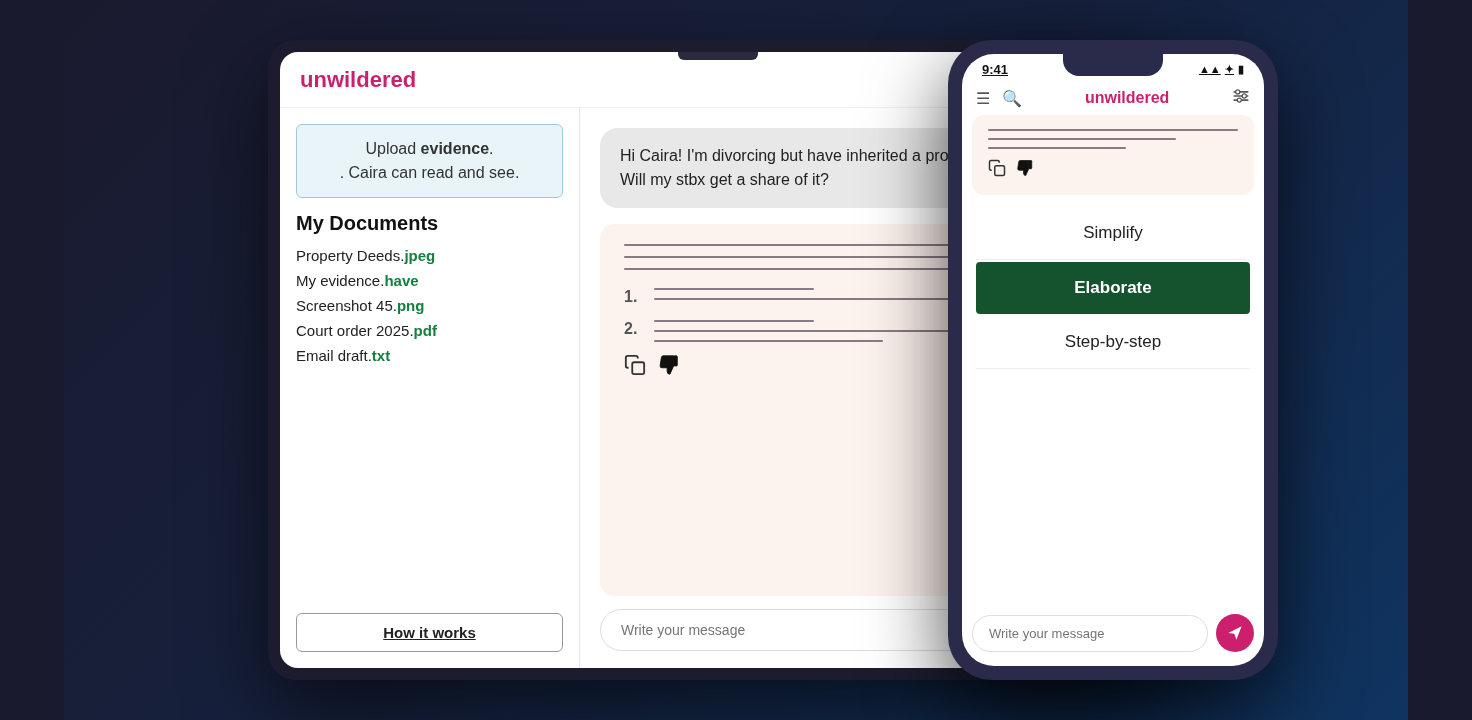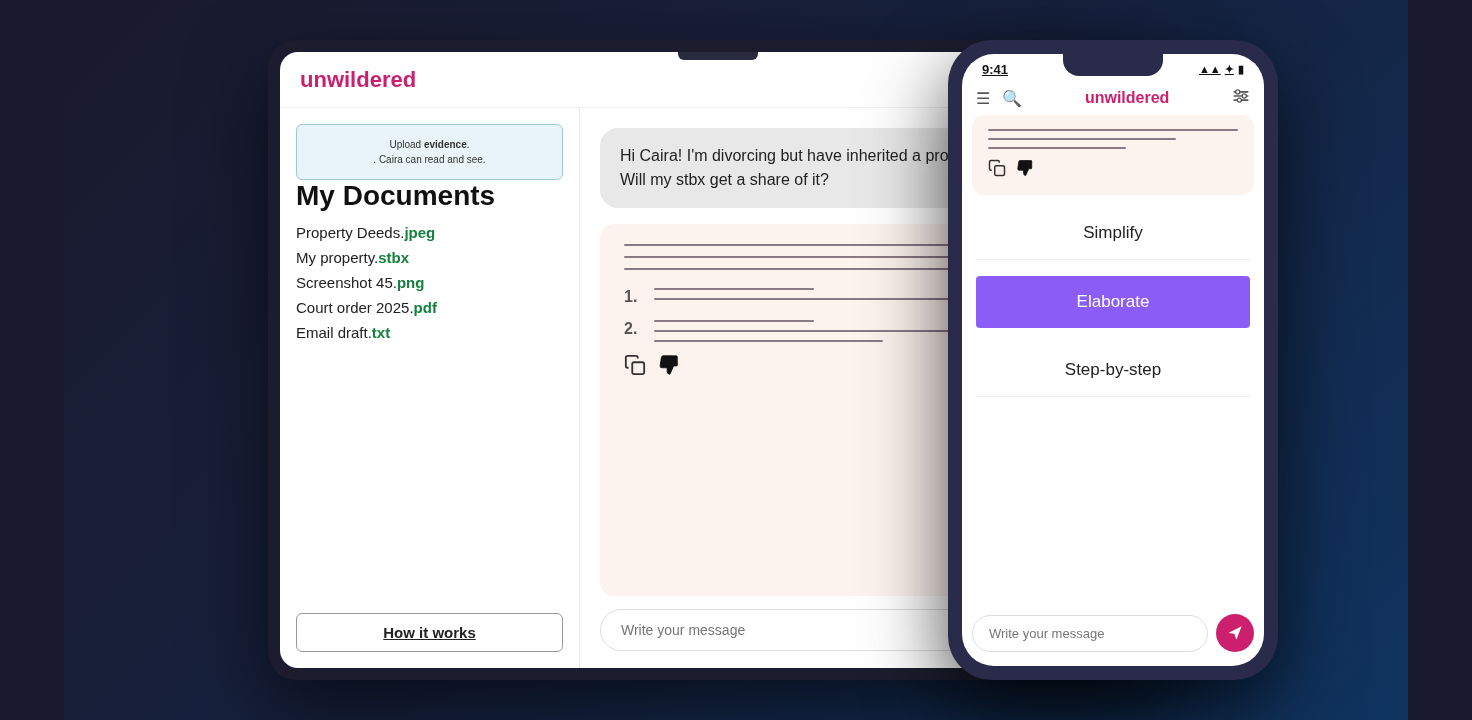--- a/index.html
+++ b/index.html
@@ -96,29 +96,30 @@
       flex-direction: column;
       padding: 16px;
     }
 
     .upload-box {
       background: #e8f4f8;
       border: 1.5px solid #a0c8d8;
       border-radius: 6px;
       padding: 12px 16px;
       text-align: center;
-      font-size: 10px;
+      font-size: 16px;
       color: #333;
       line-height: 1.5;
+      margin-bottom: 14px;
     }
 
     .upload-box .bold { font-weight: 700; }
 
     .my-documents-title {
-      font-size: 28px;
+      font-size: 20px;
       font-weight: 800;
       color: #111;
       margin-bottom: 12px;
     }
 
     .document-list {
       list-style: none;
       margin-bottom: auto;
     }
 
@@ -388,37 +389,37 @@
       display: flex;
       gap: 10px;
       margin-top: 10px;
     }
 
     .phone-icon { font-size: 16px; color: #333; }
 
     .action-buttons {
       display: flex;
       flex-direction: column;
-      gap: 16px;
+      gap: 2px;
       padding: 0 4px;
     }
 
     .action-btn {
       padding: 16px;
       text-align: center;
       font-size: 17px;
       color: #222;
       cursor: pointer;
       border-bottom: 1px solid #eee;
     }
 
     .action-btn.active {
-      background: #8b5cf6;
+      background: #14532d;
       color: #fff;
-      font-weight: 400;
+      font-weight: 700;
       border-radius: 4px;
       border-bottom: none;
     }
 
     .phone-input-bar {
       display: flex;
       align-items: center;
       padding: 10px 10px 14px 10px;
       gap: 8px;
       margin-top: auto;
@@ -484,21 +485,21 @@
             <span>. Caira can read and see.</span>
           </div>
 
           <div class="my-documents-title">My Documents</div>
 
           <ul class="document-list">
             <li>
               <span>Property Deeds.</span><span class="ext">jpeg</span>
             </li>
             <li>
-              <span>My property.</span><span class="ext">stbx</span>
+              <span>My evidence.</span><span class="ext">have</span>
             </li>
             <li>
               <span>Screenshot 45.</span><span class="ext">png</span>
             </li>
             <li>
               <span>Court order 2025.</span><span class="ext">pdf</span>
             </li>
             <li>
               <span>Email draft.</span><span class="ext">txt</span>
             </li>

